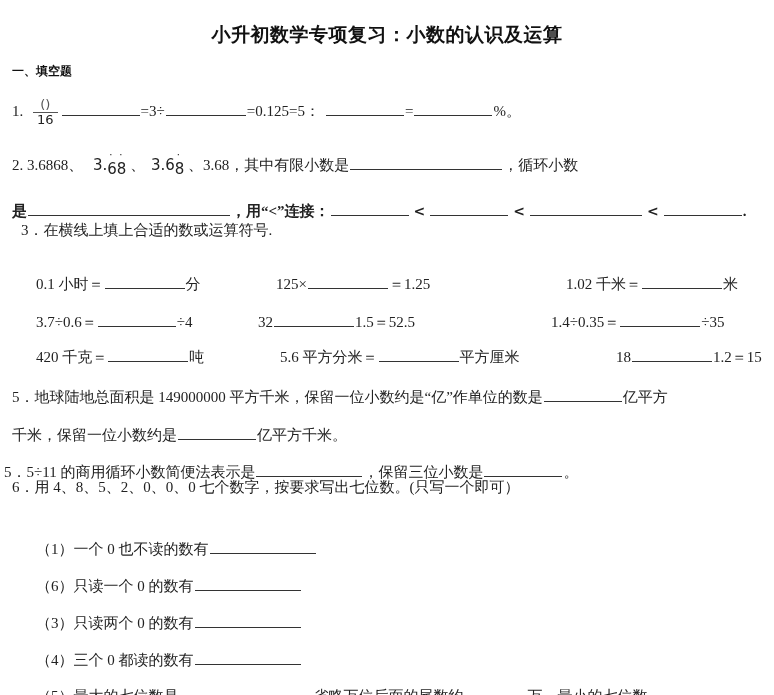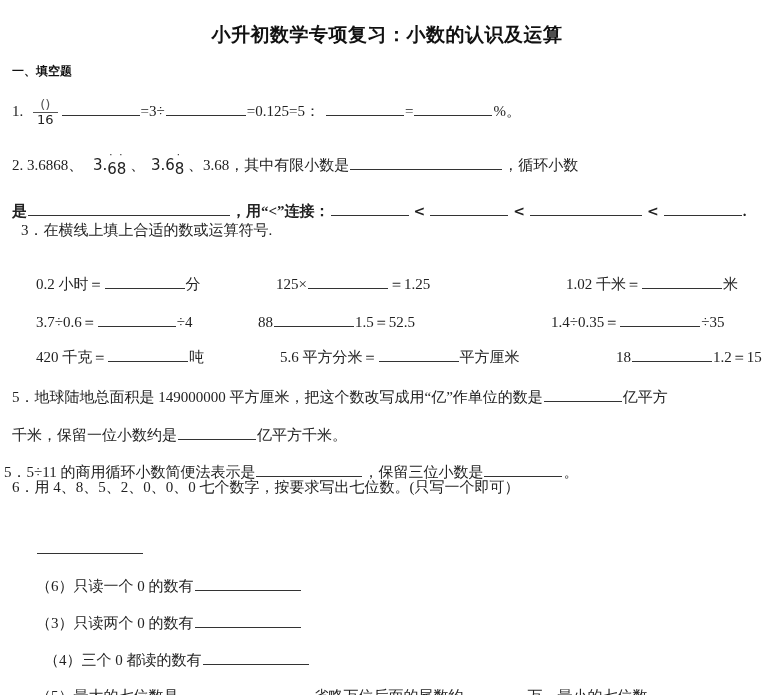--- a/index.html
+++ b/index.html
@@ -58,36 +58,36 @@
   <span style="font-family:'DejaVu Sans',sans-serif;margin-left:2px"><span>3.6</span><span class="rep" style="top:4px"><span class="dot" style="left:2px">·</span><span>8</span></span></span>
   <span>、3.68，其中有限小数是</span><span class="blank" style="width:152px"></span><span>，循环小数</span>
 </div>
 
 <div class="abs line" style="left:12px; top:199px;font-weight:bold;">
   <span>是</span><span class="blank" style="width:202px"></span><span>，用“&lt;”连接：</span><span class="blank" style="width:78px"></span><span class="sans" style="margin:0 4px">&lt;</span><span class="blank" style="width:78px"></span><span class="sans" style="margin:0 4px">&lt;</span><span class="blank" style="width:112px"></span><span class="sans" style="margin:0 4px">&lt;</span><span class="blank" style="width:78px"></span><span>.</span>
 </div>
 
 <div class="abs line" style="left:12px; top:220px;margin-left:9px;">3．在横线上填上合适的数或运算符号.</div>
 
-<div class="abs line" style="left:36px; top:272px;"><span>0.2 小时＝</span><span class="blank" style="width:80px"></span><span>分</span></div>
+<div class="abs line" style="left:36px; top:272px;"><span>0.1 小时＝</span><span class="blank" style="width:80px"></span><span>分</span></div>
 <div class="abs line" style="left:276px; top:272px;"><span>125×</span><span class="blank" style="width:80px"></span><span>＝1.25</span></div>
 <div class="abs line" style="left:566px; top:272px;"><span>1.02 千米＝</span><span class="blank" style="width:80px"></span><span>米</span></div>
 
 <div class="abs line" style="left:36px; top:310px;"><span>3.7÷0.6＝</span><span class="blank" style="width:78px"></span><span>÷4</span></div>
-<div class="abs line" style="left:258px; top:310px;"><span>88</span><span class="blank" style="width:80px"></span><span>1.5＝52.5</span></div>
+<div class="abs line" style="left:258px; top:310px;"><span>32</span><span class="blank" style="width:80px"></span><span>1.5＝52.5</span></div>
 <div class="abs line" style="left:551px; top:310px;"><span>1.4÷0.35＝</span><span class="blank" style="width:80px"></span><span>÷35</span></div>
 
 <div class="abs line" style="left:36px; top:345px;"><span>420 千克＝</span><span class="blank" style="width:80px"></span><span>吨</span></div>
 <div class="abs line" style="left:280px; top:345px;"><span>5.6 平方分米＝</span><span class="blank" style="width:80px"></span><span>平方厘米</span></div>
 <div class="abs line" style="left:616px; top:345px;"><span>18</span><span class="blank" style="width:80px"></span><span>1.2＝15</span></div>
 
-<div class="abs line" style="left:12px; top:385px;"><span>5．地球陆地总面积是 </span><span class="ul">149000000 </span><span>平方厘米，把这个数改写成用“亿”作单位的数是</span><span class="blank" style="width:78px"></span><span>亿平方</span></div>
+<div class="abs line" style="left:12px; top:385px;"><span>5．地球陆地总面积是 </span><span class="ul">149000000 </span><span>平方千米，保留一位小数约是“亿”作单位的数是</span><span class="blank" style="width:78px"></span><span>亿平方</span></div>
 <div class="abs line" style="left:12px; top:423px;"><span>千米，保留一位小数约是</span><span class="blank" style="width:78px"></span><span>亿平方千米。</span></div>
 
 <div class="abs line" style="left:4px; top:460px;"><span>5．5÷11 的商用循环小数简便法表示是</span><span class="blank" style="width:106px"></span><span>，保留三位小数是</span><span class="blank" style="width:78px"></span><span>。</span></div>
 
 <div class="abs line" style="left:12px; top:477px;">6．用 4、8、5、2、0、0、0 七个数字，按要求写出七位数。(只写一个即可）</div>
 
-<div class="abs line" style="left:36px; top:537px;"><span class="blank" style="width:106px"></span></div>
+<div class="abs line" style="left:36px; top:537px;"><span>（1）一个 0 也不读的数有</span><span class="blank" style="width:106px"></span></div>
 <div class="abs line" style="left:36px; top:574px;"><span>（6）只读一个 0 的数有</span><span class="blank" style="width:106px"></span></div>
 <div class="abs line" style="left:36px; top:611px;"><span>（3）只读两个 0 的数有</span><span class="blank" style="width:106px"></span></div>
-<div class="abs line" style="left:36px; top:648px;margin-left:8px;"><span>（4）三个 0 都读的数有</span><span class="blank" style="width:106px"></span></div>
+<div class="abs line" style="left:36px; top:648px;"><span>（4）三个 0 都读的数有</span><span class="blank" style="width:106px"></span></div>
 <div class="abs line" style="left:36px; top:684px;"><span>（5）最大的七位数是</span><span class="blank" style="width:118px; border-color:transparent"></span><span>，省略万位后面的尾数约</span><span class="blank" style="width:62px; border-color:transparent"></span><span>万，最小的七位数</span></div>
 
 </body></html>

